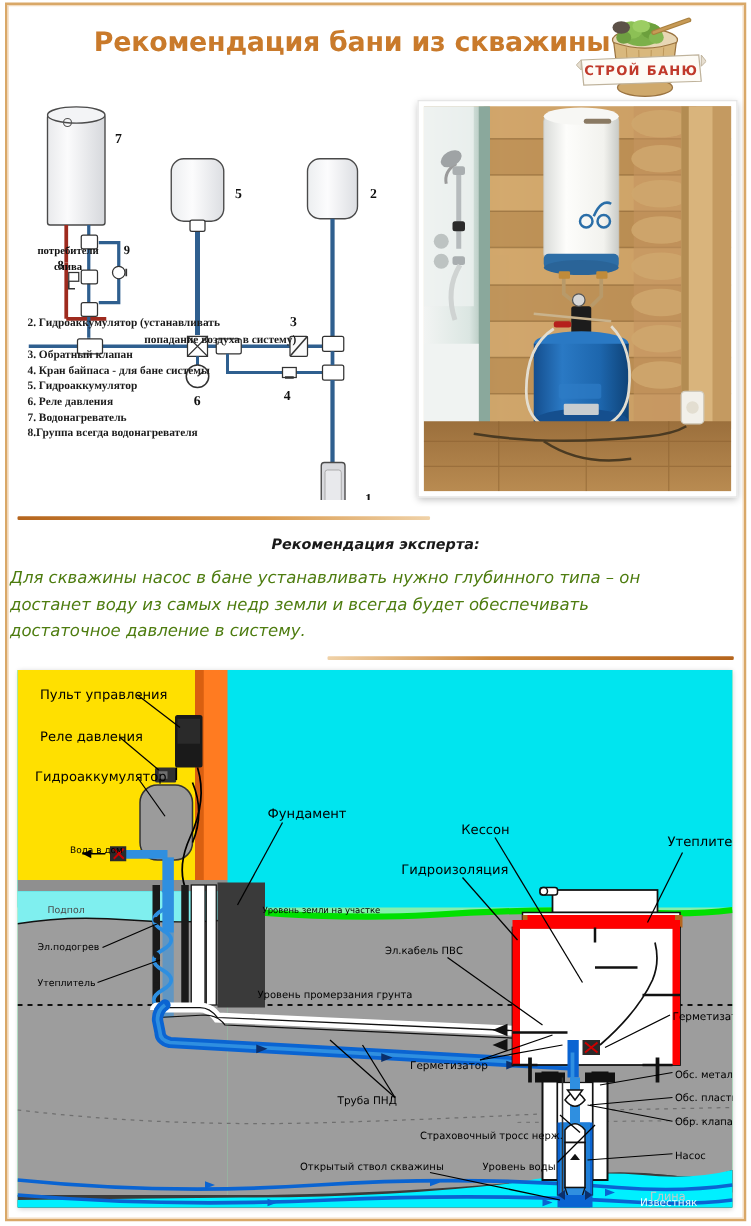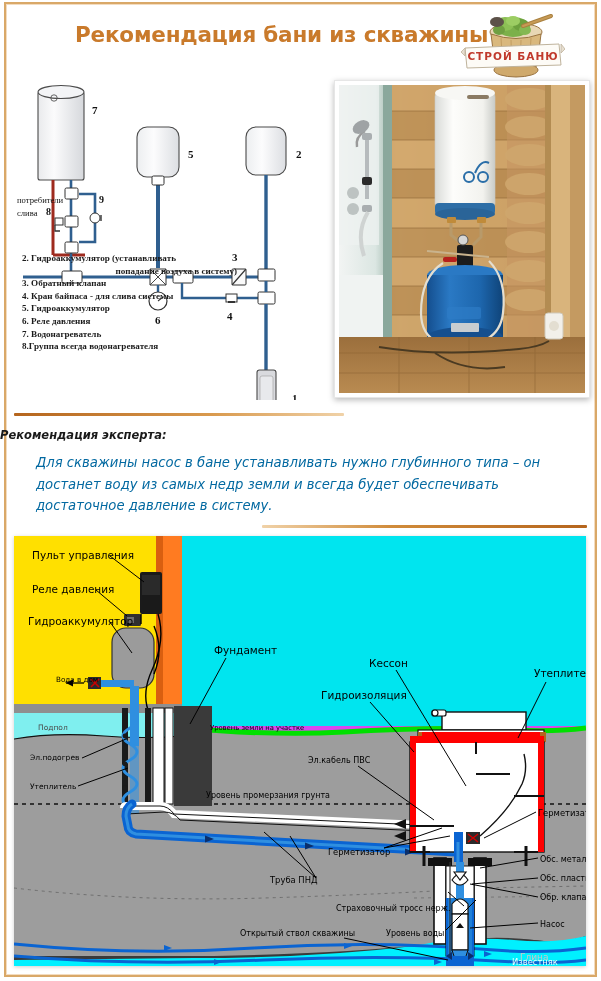--- a/index.html
+++ b/index.html
@@ -36,56 +36,56 @@
   .legend{
     position:absolute;left:22px;top:252px;width:215px;
     font-family:"Liberation Serif",serif;font-weight:bold;font-size:9.1px;
     color:#1b1b1b;line-height:12.6px;
   }
   .legend div{white-space:nowrap;}
   .legend .ind{padding-left:11px;text-align:right;}
 
   .consumer{
     position:absolute;left:17px;top:194px;width:75px;
-    font-family:"Liberation Serif",serif;font-weight:normal;font-size:8.6px;
-    color:#111;line-height:13px;
+    font-family:"Liberation Serif",serif;font-weight:bold;font-size:8.6px;
+    color:#111;line-height:13px;text-align:center;
   }
 
   
   .photo{
     position:absolute;left:334px;top:80px;width:256px;height:318px;
     background:#fff;border:1px solid #e6e6e6;
     box-shadow:0 2px 6px rgba(0,0,0,0.28);
     padding:4px;box-sizing:border-box;overflow:hidden;
   }
   .photo svg{display:block;}
 
   
   .rule{position:absolute;height:3px;border-radius:1px;}
   .rule-top{left:14px;top:413px;width:330px;
     background:linear-gradient(90deg,#b5651d 0%,#d99a4e 60%,#f0d2a8 100%);}
   .rule-bot{left:262px;top:525px;width:325px;
     background:linear-gradient(90deg,#f0d2a8 0%,#d08b3a 40%,#b5651d 100%);}
 
   
   .rec-title{
-    position:absolute;left:0;top:428px;width:601px;text-align:left;
+    position:absolute;left:0;top:428px;width:601px;text-align:center;
     font-family:"DejaVu Sans",sans-serif;font-style:italic;font-weight:bold;
     font-size:11.5px;color:#1a1a1a;
   }
   .rec-body{
-    position:absolute;left:36px;top:452px;width:552px;
+    position:absolute;left:8px;top:452px;width:552px;
     font-family:"DejaVu Sans",sans-serif;font-style:italic;font-size:13.2px;
-    color:#0369a1;line-height:21.5px;
+    color:#4d7c0f;line-height:21.5px;
   }
 
   
   .bottom{
     position:absolute;left:14px;top:536px;width:572px;height:430px;
-    background:#d946ef;box-shadow:0 1px 4px rgba(0,0,0,.2);
+    background:#86efac;box-shadow:0 1px 4px rgba(0,0,0,.2);
   }
   .bottom svg{display:block;}
 
   text{dominant-baseline:auto;}
 </style>
 </head>
 <body>
 
 <div id="page">
   <div id="frame"></div>
@@ -230,21 +230,21 @@
 
   <div class="consumer">
     <div>потребители</div>
     <div>слива</div>
   </div>
 
   <div class="legend">
     <div><span>2. </span><span>Гидроаккумулятор (устанавливать</span></div>
     <div class="ind"><span>попадание воздуха в систему)</span></div>
     <div><span>3. </span><span>Обратный клапан</span></div>
-    <div><span>4. </span><span>Кран байпаса -  для слива системы</span></div>
+    <div><span>4. </span><span>Кран байпаса -  для бане системы</span></div>
     <div><span>5. </span><span>Гидроаккумулятор</span></div>
     <div><span>6. </span><span>Реле давления</span></div>
     <div><span>7. </span><span>Водонагреватель</span></div>
     <div><span>8.</span><span>Группа всегда водонагревателя</span></div>
   </div>
 
   <div class="photo">
     <svg width="246" height="308" viewBox="0 0 246 308">
       <defs>
         <linearGradient id="logw" x1="0" y1="0" x2="1" y2="0">

